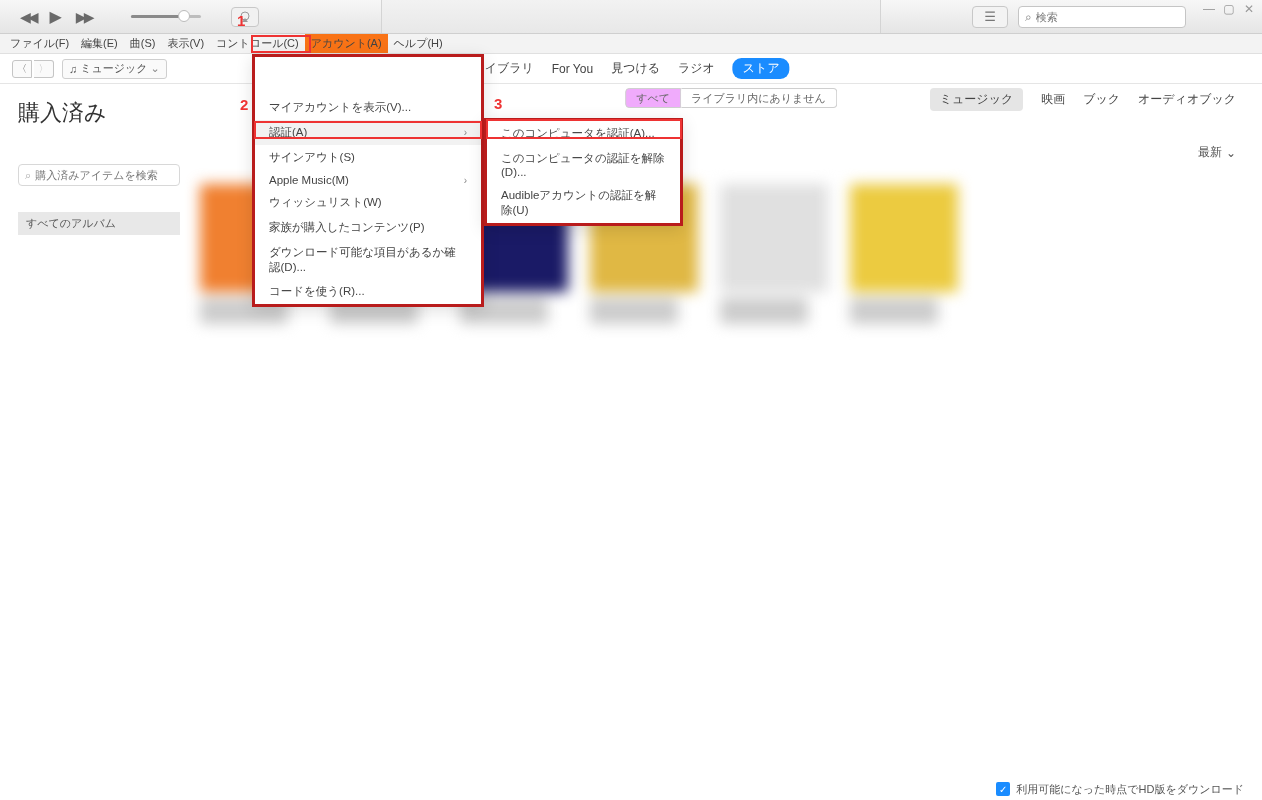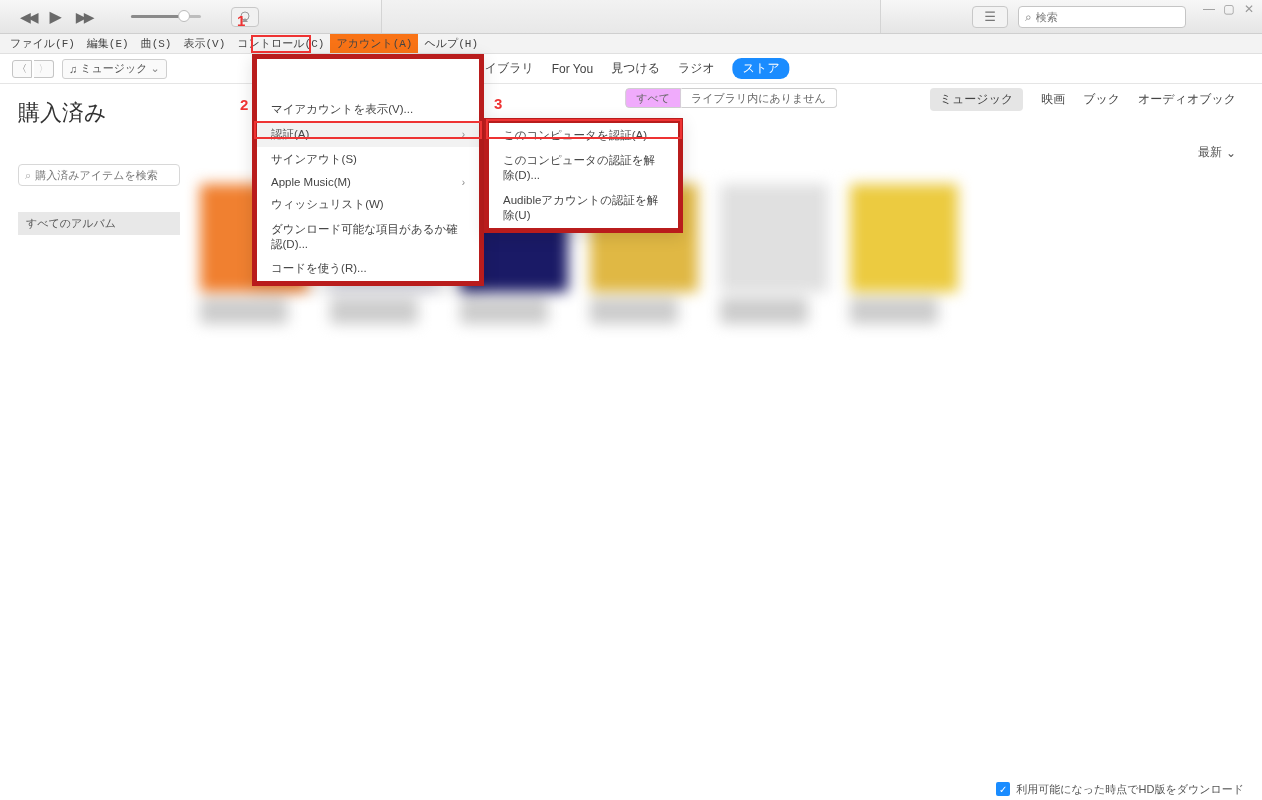--- a/index.html
+++ b/index.html
@@ -65,21 +65,21 @@
   }
   .search-box input { border: none; outline: none; font-size: 11px; color: #444; flex: 1; }
   .win-ctrls { display: flex; gap: 6px; color: #999; font-size: 12px; margin-left: 6px; align-self: flex-start; margin-top: 2px; }
   .win-ctrls span { width: 14px; text-align: center; }
 
   
   .menu-bar {
     height: 20px; background: #f3f3f3; border-bottom: 1px solid #e0e0e0;
     display: flex; align-items: center; padding: 0 4px; font-size: 11px; color: #444;
   }
-  .menu-item { padding: 2px 6px; cursor: default; font-family: Liberation Mono, monospace; }
+  .menu-item { padding: 2px 6px; cursor: default; }
   .menu-item.active { background: #f97316; }
 
   
   .secondary-bar {
     height: 30px; display: flex; align-items: center; padding: 0 12px;
     border-bottom: 1px solid #e5e5e5; position: relative;
   }
   .nav-arrows { display: flex; gap: 2px; }
   .nav-arrow {
     width: 20px; height: 18px; border: 1px solid #c5c5c5; background: #fafafa;
@@ -144,21 +144,21 @@
   .art0 { background: #f08030; }
   .art1 { background: #dcdce6; }
   .art2 { background: #1a1a66; }
   .art3 { background: #e0b844; }
   .art4 { background: #e0e0e0; }
   .art5 { background: #eccb40; }
   .album-label { margin-top: 6px; height: 26px; background: #ccc; border-radius: 2px; width: 88px; }
 
   
   .dropdown {
-    position: absolute; background: #fff; border: 5px solid #b91c1c;
+    position: absolute; background: #fff; border: 3px solid #b91c1c;
     box-shadow: 0 4px 16px rgba(0,0,0,0.12); font-size: 11.5px; color: #444;
     z-index: 50;
   }
   .dd-account { left: 252px; top: 54px; width: 232px; padding-top: 38px; }
   .dd-item { padding: 5px 14px; display: flex; justify-content: space-between; align-items: center; cursor: default; }
   .dd-item.hover { background: #f2f2f2; gap: 24px; }
   .dd-submenu { left: 484px; top: 118px; width: 199px; }
   .dd-sep { padding-top: 4px; }
   .arrow-r { color: #888; font-size: 10px; }
 
@@ -319,20 +319,23 @@
       <span>サインアウト(S)</span>
     </div>
   <div class="dd-item dd-sep">
     <span>Apple Music(M)</span>
       <span class="arrow-r">›</span>
   </div>
   <div class="dd-item dd-sep">
       <span>ウィッシュリスト(W)</span>
     </div>
   <div class="dd-item">
+      <span>家族が購入したコンテンツ(P)</span>
+    </div>
+  <div class="dd-item">
       <span>ダウンロード可能な項目があるか確認(D)...</span>
     </div>
   <div class="dd-item dd-sep">
       <span>コードを使う(R)...</span>
     </div>
 </div>
 
 <div class="dropdown dd-submenu">
   <div class="dd-item">
       <span>このコンピュータを認証(A)...</span>

